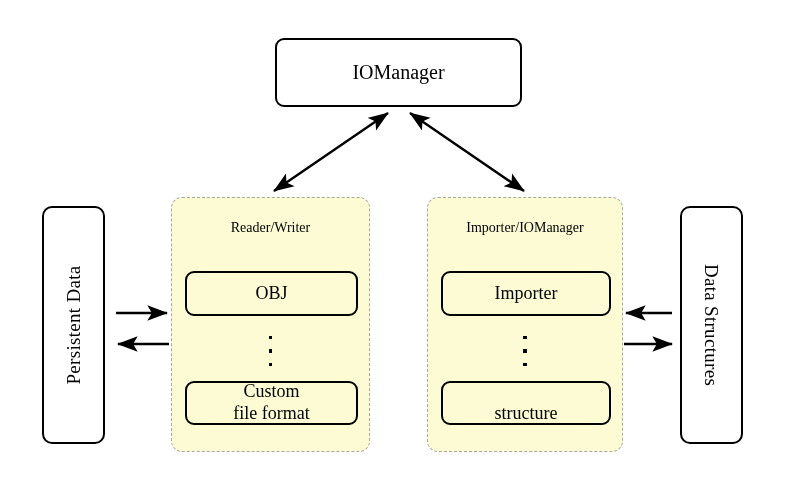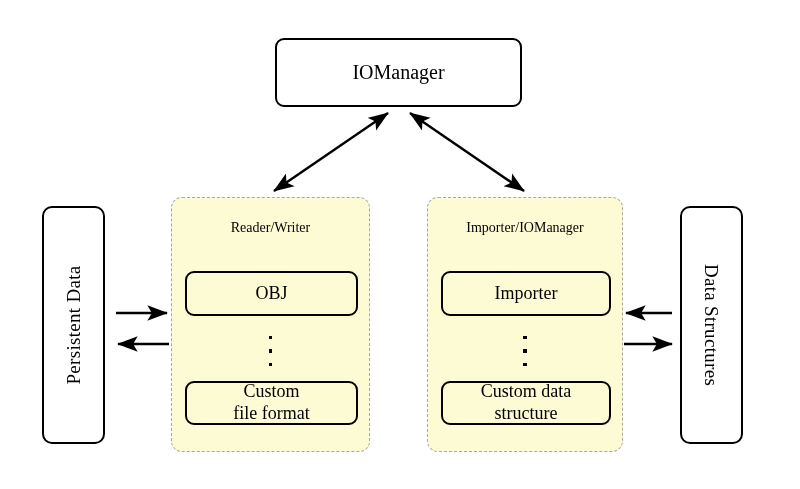--- a/index.html
+++ b/index.html
@@ -184,21 +184,21 @@
     </div>
 
     <div class="vdots">
       <i></i>
         <i></i>
         <i></i>
     </div>
 
     <div class="inner-box inner-bottom">
       <span>
-        <span>Custom data</span><br>
+        <br>
         <span>structure</span>
       </span>
     </div>
   </div>
 
   <svg id="arrows" viewBox="0 0 800 489">
     <defs>
       <marker id="ah" markerWidth="9" markerHeight="9" refX="8.2" refY="3.2" orient="auto" markerUnits="strokeWidth">
         <path d="M0,0 L8.6,3.2 L0,6.4 L1.9,3.2 Z" fill="#000"></path>
       </marker>

